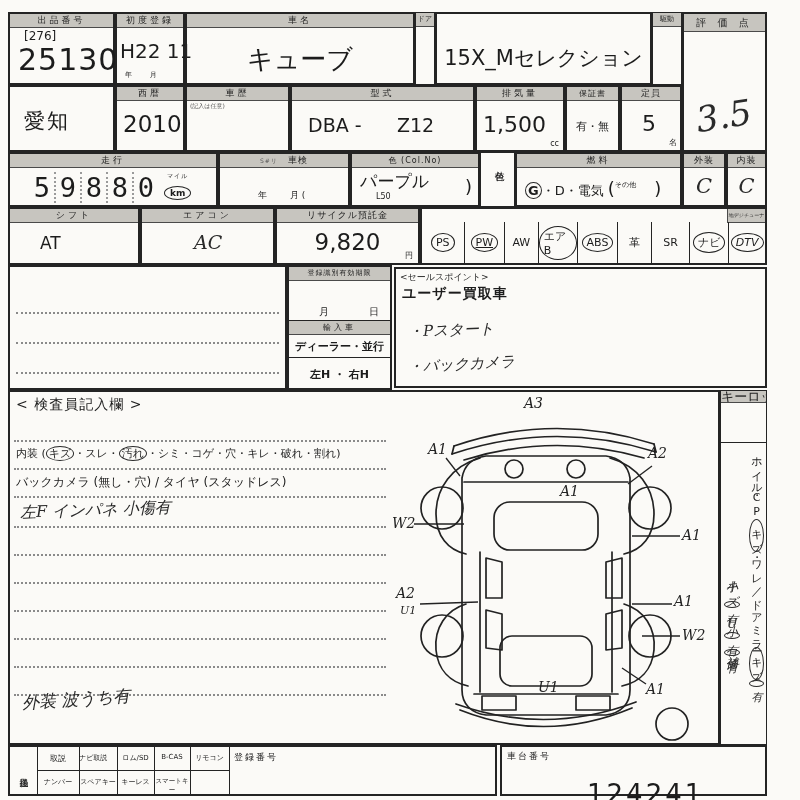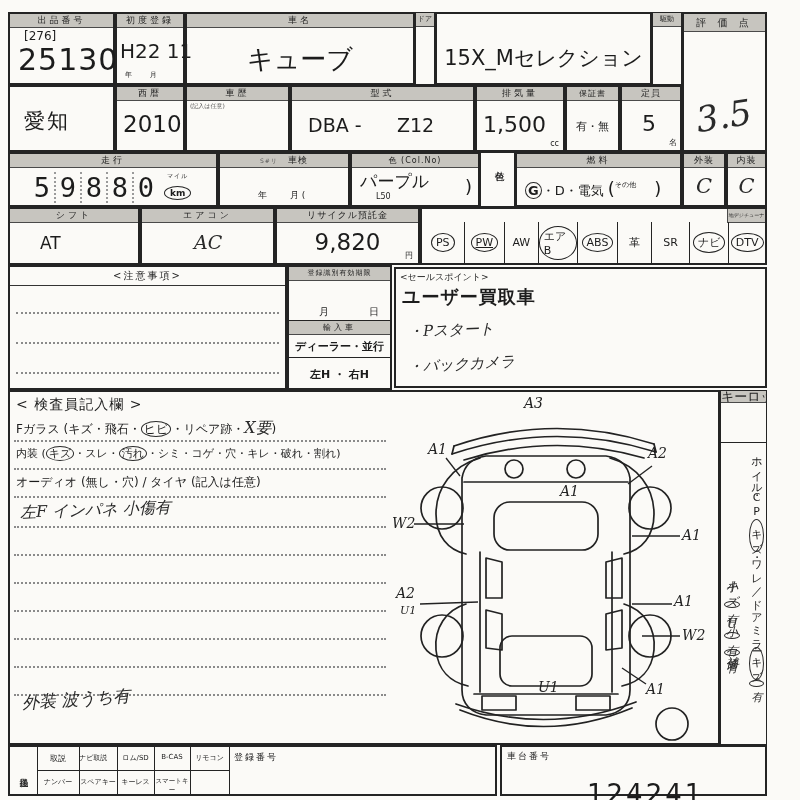--- a/index.html
+++ b/index.html
@@ -177,61 +177,57 @@
       </div>
     <div class="eqcell" style="width:35px;">
         <span class="eqlabel">革</span>
       </div>
     <div class="eqcell" style="width:38px;">
         <span class="eqlabel">SR</span>
       </div>
     <div class="eqcell circ" style="width:40px;">
         <span class="eqlabel">ナビ</span>
       </div>
-    <div class="eqcell circ" style="width:37px;">
+    <div class="eqcell circ" style="width:37px;font-style:italic;">
         <span class="eqlabel">DTV</span>
       </div>
   </div>
 </div>
 
 <div class="cell" style="left:8px;top:265px;width:279px;height:125px;">
-  <div class="abs" style="left:0;right:0;top:2px;text-align:center;font-size:10px;letter-spacing:2px;border-bottom:1.5px solid #333;padding-bottom:2px;">&lt;注意事項&gt;</div>
   <div class="dotline" style="left:6px;right:6px;top:45px;"></div>
   <div class="dotline" style="left:6px;right:6px;top:75px;"></div>
   <div class="dotline" style="left:6px;right:6px;top:105px;"></div>
 </div>
 
 <div class="cell" style="left:287px;top:265px;width:105px;height:125px;">
   <div class="hstrip small-strip" style="font-size:7px;">登録識別有効期限</div>
   <div class="abs" style="left:30px;top:38px;font-size:10px;">月</div>
   <div class="abs" style="left:80px;top:38px;font-size:10px;">日</div>
   <div class="abs" style="left:0;right:0;top:53px;height:13px;background:#c7c5bf;border-top:1.5px solid #242424;border-bottom:1px solid #4a4a4a;font-size:8px;line-height:13px;text-align:center;letter-spacing:3px;">輸入車</div>
   <div class="abs" style="left:0;right:0;top:72px;text-align:center;font-size:11px;font-weight:bold;">ディーラー・並行</div>
   <div class="abs" style="left:0;right:0;top:90px;border-top:1.5px solid #242424;"></div>
   <div class="abs" style="left:0;right:0;top:100px;text-align:center;font-size:11px;font-weight:bold;">左H ・ 右H</div>
 </div>
 
 <div class="cell" style="left:394px;top:267px;width:373px;height:121px;">
   <div class="abs" style="left:4px;top:2px;font-size:9px;">&lt;セールスポイント&gt;</div>
-  <div class="abs" style="left:6px;top:16px;font-size:18px;font-weight:bold;letter-spacing:1px;">ユーザー買取車</div>
+  <div class="abs" style="left:6px;top:16px;font-size:14px;font-weight:bold;letter-spacing:1px;">ユーザー買取車</div>
   <div class="abs hand" style="left:12px;top:52px;font-size:15px;transform:rotate(-2deg);">・Pスタート</div>
   <div class="abs hand" style="left:12px;top:86px;font-size:15px;transform:rotate(-3deg);">・バックカメラ</div>
 </div>
 
 <div class="cell" style="left:8px;top:390px;width:712px;height:355px;">
   <div class="abs" style="left:6px;top:4px;font-size:14px;letter-spacing:1px;">&lt; 検査員記入欄 &gt;</div>
-  <div class="abs" style="left:6px;top:26px;font-size:12px;white-space:nowrap;">
-    <span>Fガラス (キズ・飛石・</span><span class="circled">ヒビ</span><span>・リペア跡・</span><span class="hand" style="font-size:16px;">X要</span><span>)</span>
-  </div>
   <div class="dotline" style="left:4px;width:372px;top:48px;"></div>
   <div class="abs" style="left:6px;top:54px;font-size:11px;white-space:nowrap;">
     <span>内装 (</span><span class="circled">キズ</span><span>・スレ・</span><span class="circled">汚れ</span><span>・シミ・コゲ・穴・キレ・破れ・割れ)</span>
   </div>
   <div class="dotline" style="left:4px;width:372px;top:76px;"></div>
-  <div class="abs" style="left:6px;top:82px;font-size:12px;white-space:nowrap;">オーディオ (無し・穴) / タイヤ (記入は任意)</div>
+  <div class="abs" style="left:6px;top:82px;font-size:12px;white-space:nowrap;">バックカメラ (無し・穴) / タイヤ (スタッドレス)</div>
   <div class="dotline" style="left:4px;width:372px;top:104px;"></div>
   <div class="abs hand" style="left:10px;top:108px;font-size:16px;transform:rotate(-2deg);">左F インパネ 小傷有</div>
   <div class="dotline" style="left:4px;width:372px;top:134px;"></div>
   <div class="dotline" style="left:4px;width:372px;top:162px;"></div>
   <div class="dotline" style="left:4px;width:372px;top:190px;"></div>
   <div class="dotline" style="left:4px;width:372px;top:218px;"></div>
   <div class="dotline" style="left:4px;width:372px;top:246px;"></div>
   <div class="dotline" style="left:4px;width:372px;top:274px;"></div>
   <div class="dotline" style="left:4px;width:372px;top:302px;"></div>
   <div class="abs hand" style="left:12px;top:296px;font-size:17px;transform:rotate(-4deg);">外装 波うち有</div>

